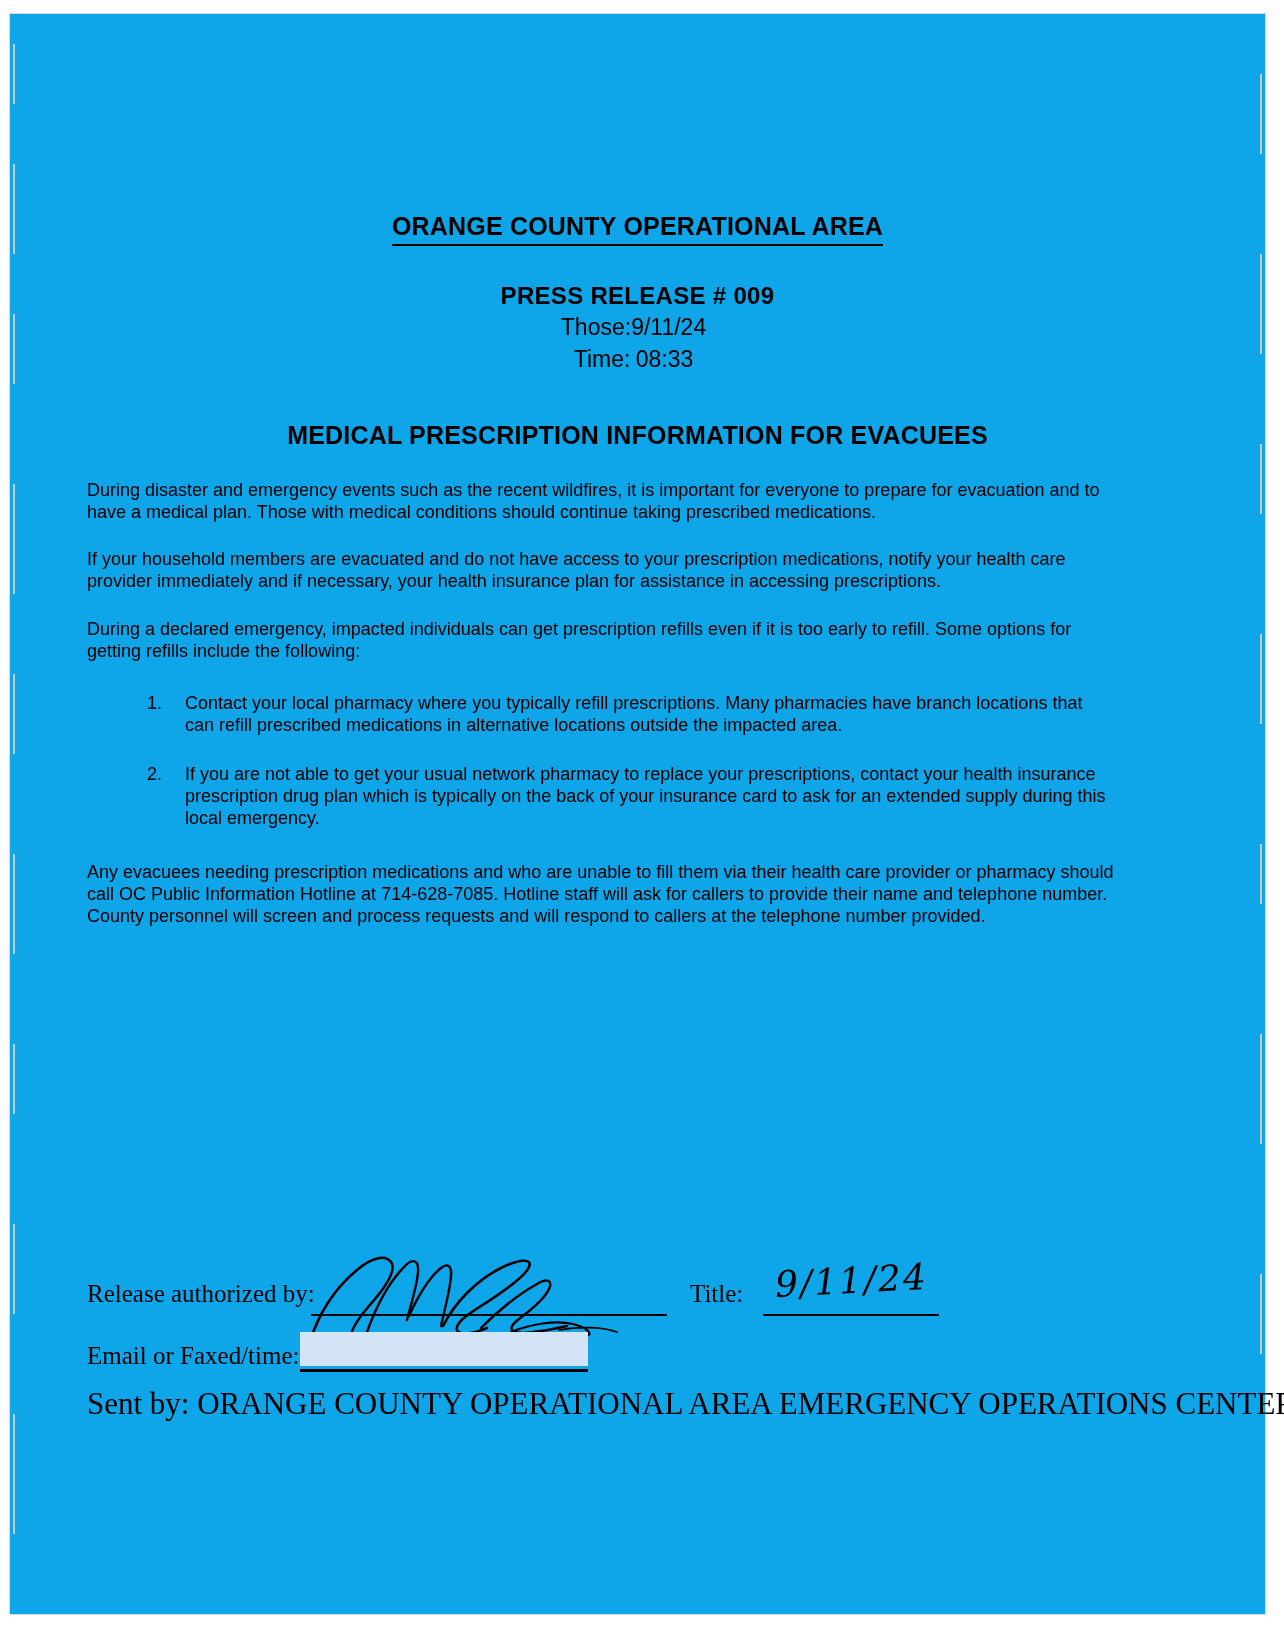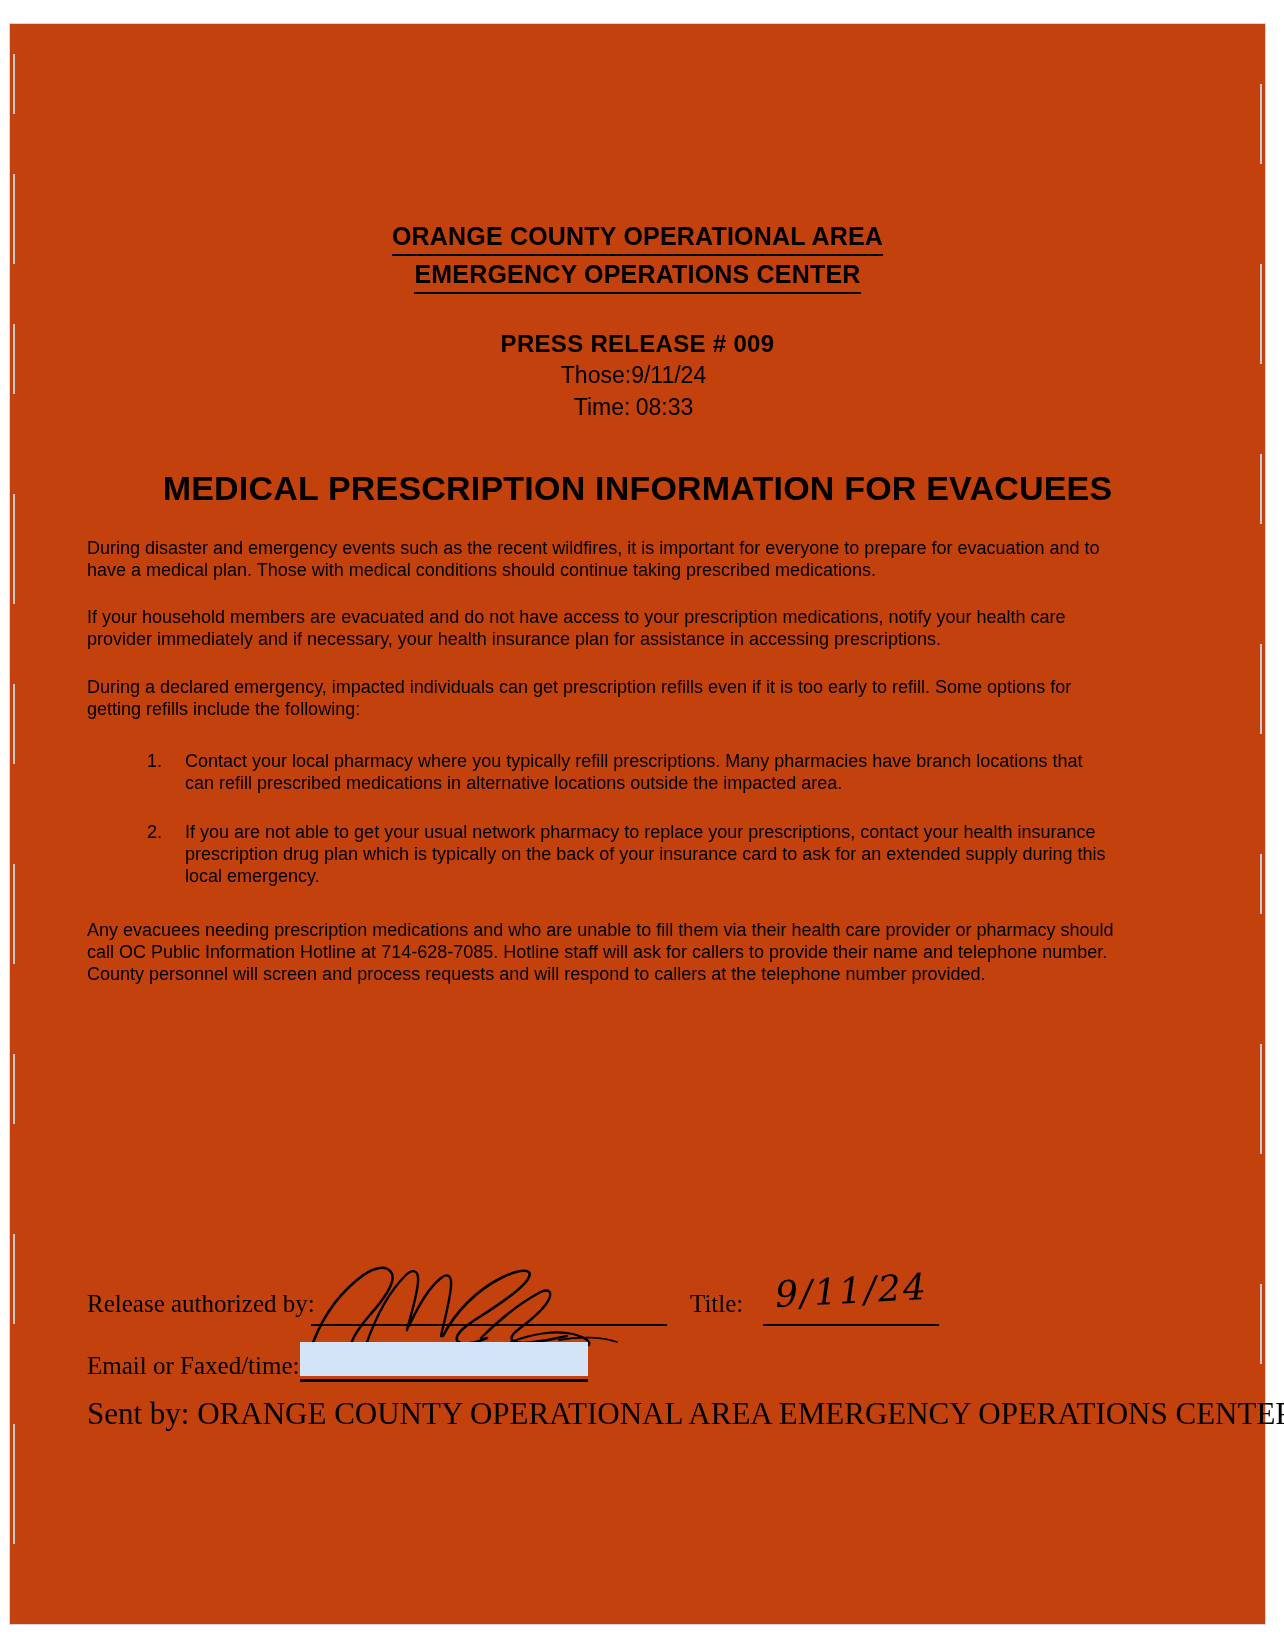--- a/index.html
+++ b/index.html
@@ -14,24 +14,24 @@
     font-family: "Liberation Sans", sans-serif;
     color: #000000;
     position: relative;
     overflow: hidden;
   }
 
   
   .page-sheet {
     position: absolute;
     left: 10px;
-    top: 24px;
+    top: 14px;
     width: 1255px;
     height: 1600px;
-    background: #c2410c;
+    background: #0ea5e9;
     box-shadow: 0 0 0 1px #d8d8d8;
   }
 
   
   .edge-marks {
     position: absolute;
     top: 0; left: 0;
     width: 100%; height: 100%;
     pointer-events: none;
   }
@@ -88,21 +88,21 @@
   }
   .release-block .meta-label {
     display: inline-block;
     min-width: 62px;
     text-align: left;
   }
 
   .doc-title {
     margin-top: 45px;
     text-align: center;
-    font-size: 34px;
+    font-size: 25px;
     font-weight: bold;
     letter-spacing: 0.2px;
   }
 
   
   .content {
     margin-top: 30px;
     margin-left: 77px;
     margin-right: 150px;
     font-size: 18px;
@@ -252,21 +252,20 @@
     <span style="right:3px; top:620px; height:90px;"></span>
     <span style="right:3px; top:830px; height:60px;"></span>
     <span style="right:3px; top:1020px;height:110px;"></span>
     <span style="right:3px; top:1260px;height:80px;"></span>
   </div>
 
   <div class="doc-body">
 
     <div class="org-header">
       <div><span class="line">ORANGE COUNTY OPERATIONAL AREA</span></div>
-      <div class="l2"><span class="line">EMERGENCY OPERATIONS CENTER</span></div>
     </div>
 
 
     <div class="release-block">
       <div class="pr-number">PRESS RELEASE # 009</div>
       <div class="meta-row">
         <span class="meta-label">Those:</span><span>9/11/24</span>
       </div>
       <div class="meta-row">
         <span class="meta-label">Time:</span><span>08:33</span>

